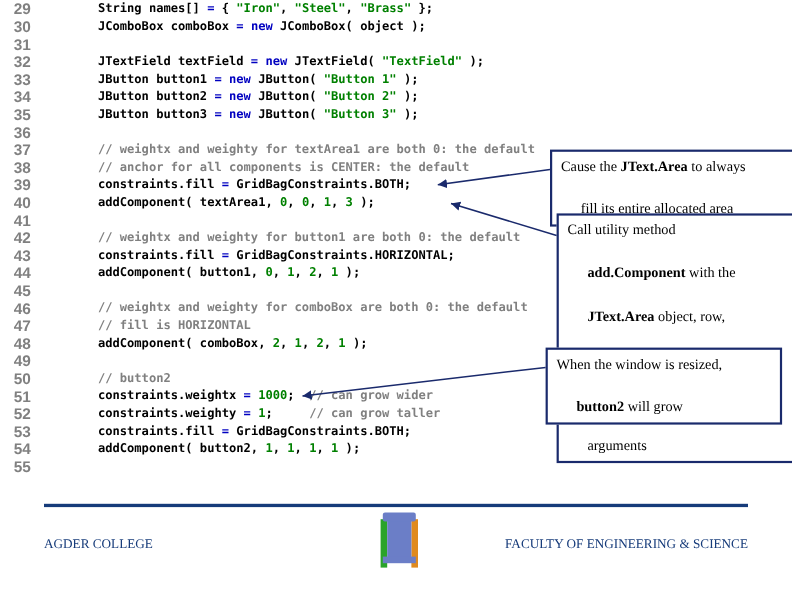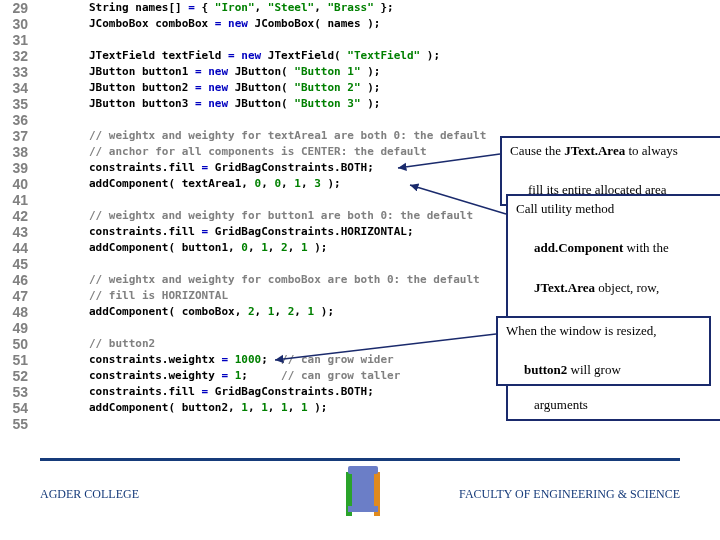--- a/index.html
+++ b/index.html
@@ -24,21 +24,21 @@
   .logo .cap{position:absolute;left:12px;top:0;width:30px;height:8px;background:#6b7ec7;border-radius:2px;}
   .logo .base{position:absolute;left:12px;top:40px;width:30px;height:6px;background:#6b7ec7;}
   .logo .sideL{position:absolute;left:10px;top:6px;width:6px;height:44px;background:#2aa32a;}
   .logo .sideR{position:absolute;left:38px;top:6px;width:6px;height:44px;background:#e08a1e;}
 </style>
 </head>
 <body>
 
 <div class="code-area" id="code">
     <div class="line"><div class="ln">29</div><div class="code"><span>        </span><span class="id">String names[] </span><span class="kw">= </span><span class="id">{ </span><span class="str">"Iron"</span><span class="id">, </span><span class="str">"Steel"</span><span class="id">, </span><span class="str">"Brass"</span><span class="id"> };</span></div></div>
-    <div class="line"><div class="ln">30</div><div class="code"><span>        </span><span class="id">JComboBox comboBox </span><span class="kw">= new </span><span class="id">JComboBox( names );</span></div></div>
+    <div class="line"><div class="ln">30</div><div class="code"><span>        </span><span class="id">JComboBox comboBox </span><span class="kw">= new </span><span class="id">JComboBox( object );</span></div></div>
     <div class="line"><div class="ln">31</div><div class="code"></div></div>
     <div class="line"><div class="ln">32</div><div class="code"><span>        </span><span class="id">JTextField textField </span><span class="kw">= new </span><span class="id">JTextField( </span><span class="str">"TextField"</span><span class="id"> );</span></div></div>
     <div class="line"><div class="ln">33</div><div class="code"><span>        </span><span class="id">JButton button1 </span><span class="kw">= new </span><span class="id">JButton( </span><span class="str">"Button 1"</span><span class="id"> );</span></div></div>
     <div class="line"><div class="ln">34</div><div class="code"><span>        </span><span class="id">JButton button2 </span><span class="kw">= new </span><span class="id">JButton( </span><span class="str">"Button 2"</span><span class="id"> );</span></div></div>
     <div class="line"><div class="ln">35</div><div class="code"><span>        </span><span class="id">JButton button3 </span><span class="kw">= new </span><span class="id">JButton( </span><span class="str">"Button 3"</span><span class="id"> );</span></div></div>
     <div class="line"><div class="ln">36</div><div class="code"></div></div>
     <div class="line"><div class="ln">37</div><div class="code"><span>        </span><span class="com">// weightx and weighty for textArea1 are both 0: the default</span></div></div>
     <div class="line"><div class="ln">38</div><div class="code"><span>        </span><span class="com">// anchor for all components is CENTER: the default</span></div></div>
     <div class="line"><div class="ln">39</div><div class="code"><span>        </span><span class="id">constraints.fill </span><span class="kw">= </span><span class="id">GridBagConstraints.BOTH;</span></div></div>
     <div class="line"><div class="ln">40</div><div class="code"><span>        </span><span class="id">addComponent( textArea1, </span><span class="num">0</span><span class="id">, </span><span class="num">0</span><span class="id">, </span><span class="num">1</span><span class="id">, </span><span class="num">3</span><span class="id"> );</span></div></div>

